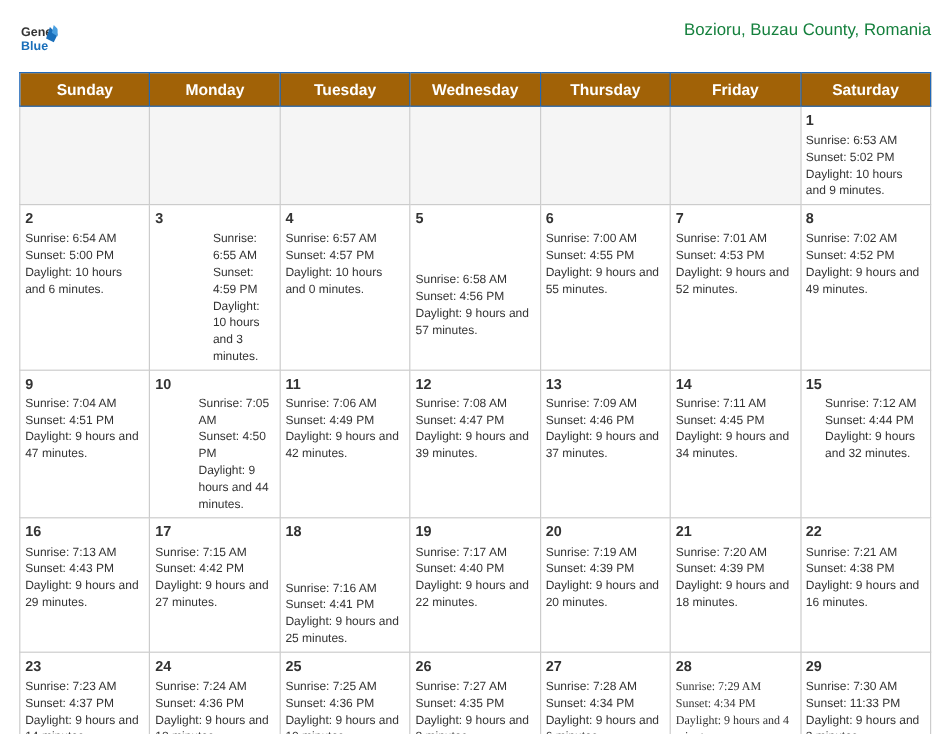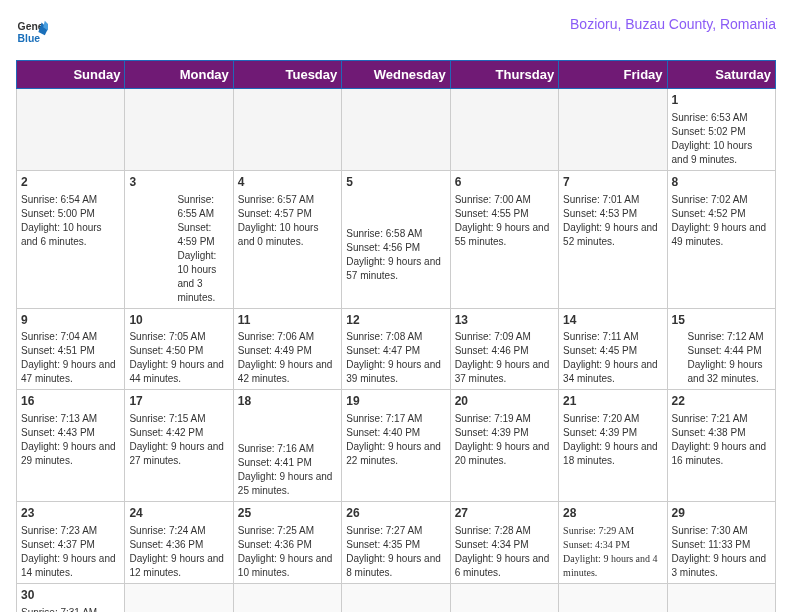--- a/index.html
+++ b/index.html
@@ -28,34 +28,34 @@
     .title-block {
       text-align: right;
     }
     .month-title {
       font-size: 32px;
       font-weight: normal;
       color: #333;
     }
     .location-title {
       font-size: 14px;
-      color: #8b5cf6;
+      color: #15803d;
     }
     .calendar {
       width: 100%;
       border-collapse: collapse;
       border: 1px solid #ccc;
     }
     .calendar th {
-      background-color: #701a75;
+      background-color: #a16207;
       color: #fff;
       font-size: 13px;
       font-weight: bold;
       padding: 6px 4px;
-      text-align: right;
+      text-align: center;
       border: 1px solid #2068b8;
     }
     .calendar td {
       border: 1px solid #ccc;
       vertical-align: top;
       padding: 3px 4px;
       width: calc(100% / 7);
       font-size: 10.5px;
       color: #333;
       line-height: 1.4;
@@ -168,21 +168,21 @@
       </tr>
       <tr>
         <td>
           <span class="day-number">9</span>
           <div class="day-info" style="white-space: pre-line;">Sunrise: 7:04 AM
 Sunset: 4:51 PM
 Daylight: 9 hours and 47 minutes.</div>
         </td>
         <td>
           <span class="day-number">10</span>
-          <div class="day-info" style="white-space: pre-line;">Sunrise: 7:05 AM
+          <div class="day-info" style="white-space: pre-line; margin-left: 36px;">Sunrise: 7:05 AM
 Sunset: 4:50 PM
 Daylight: 9 hours and 44 minutes.</div>
         </td>
         <td>
           <span class="day-number">11</span>
           <div class="day-info" style="white-space: pre-line;">Sunrise: 7:06 AM
 Sunset: 4:49 PM
 Daylight: 9 hours and 42 minutes.</div>
         </td>
         <td>

